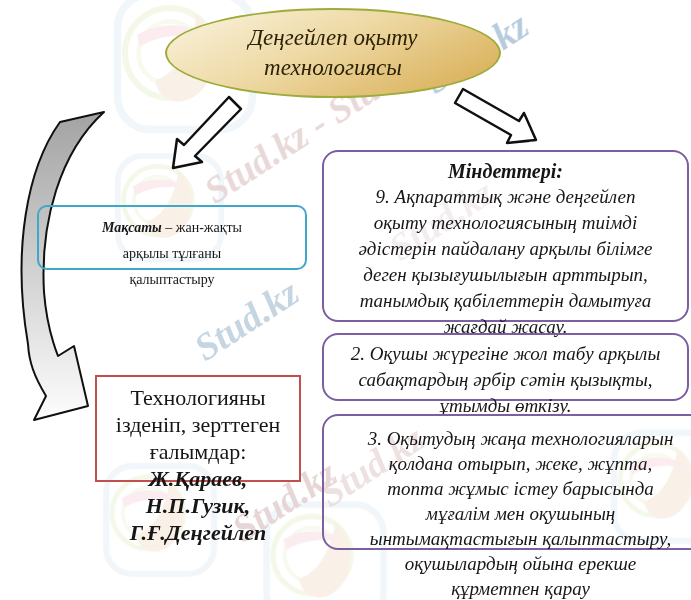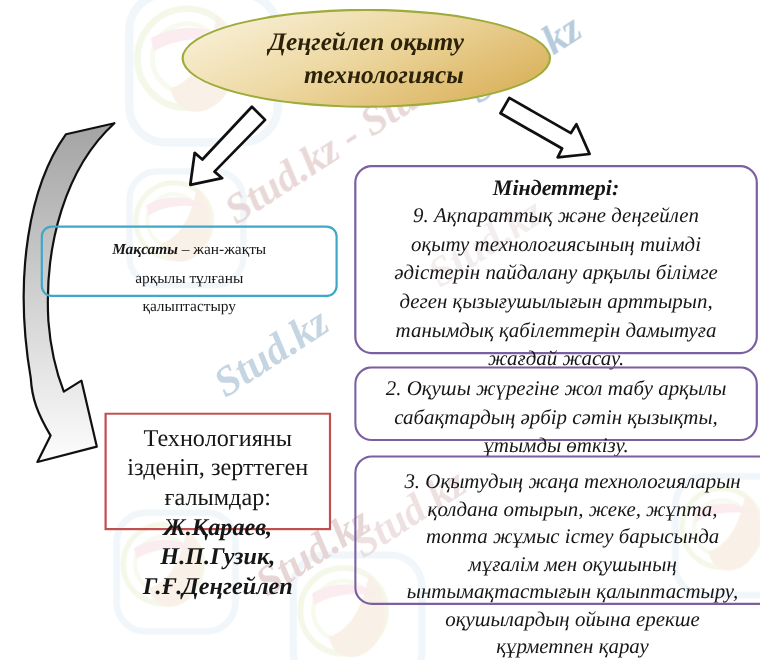--- a/index.html
+++ b/index.html
@@ -4,22 +4,22 @@
 <style>
   html,body{margin:0;padding:0;background:#fff;}
   .canvas{position:relative;width:691px;height:600px;background:#ffffff;
           font-family:"Liberation Serif",serif;overflow:hidden;}
   .underlay{position:absolute;left:0;top:0;z-index:1;}
   
   .ellipse{position:absolute;left:165px;top:8px;width:332px;height:86px;
            border:2px solid #9cab39;border-radius:50%;
            background:linear-gradient(155deg,#faf4e0 0%,#eed9a4 45%,#d5a94c 100%);
            display:flex;align-items:center;justify-content:center;z-index:3;}
-  .ellipse .t{font-weight:bold;font-style:italic;font-size:23px;line-height:30px;
-              color:#2b2208;text-align:right;white-space:pre-line;}
+  .ellipse .t{font-weight:normal;font-style:italic;font-size:23px;line-height:30px;
+              color:#2b2208;text-align:center;white-space:pre-line;}
   
   .box{position:absolute;z-index:3;background:transparent;}
   .goal{left:37px;top:205px;width:266px;height:61px;border:2px solid #3fa8c9;border-radius:10px;}
   .goal-text{position:absolute;left:50%;transform:translateX(-50%);top:8px;width:240px;
              text-align:center;font-size:14px;line-height:26px;color:#161616;}
   .goal-text .lbl{font-weight:bold;font-style:italic;}
   .pre{white-space:pre-line;}
   .blockspan{display:block;}
   .scholars{left:95px;top:375px;width:202px;height:103px;border:2px solid #c0504d;}
   .sch-text{position:absolute;left:-10px;right:-10px;top:7px;text-align:center;

